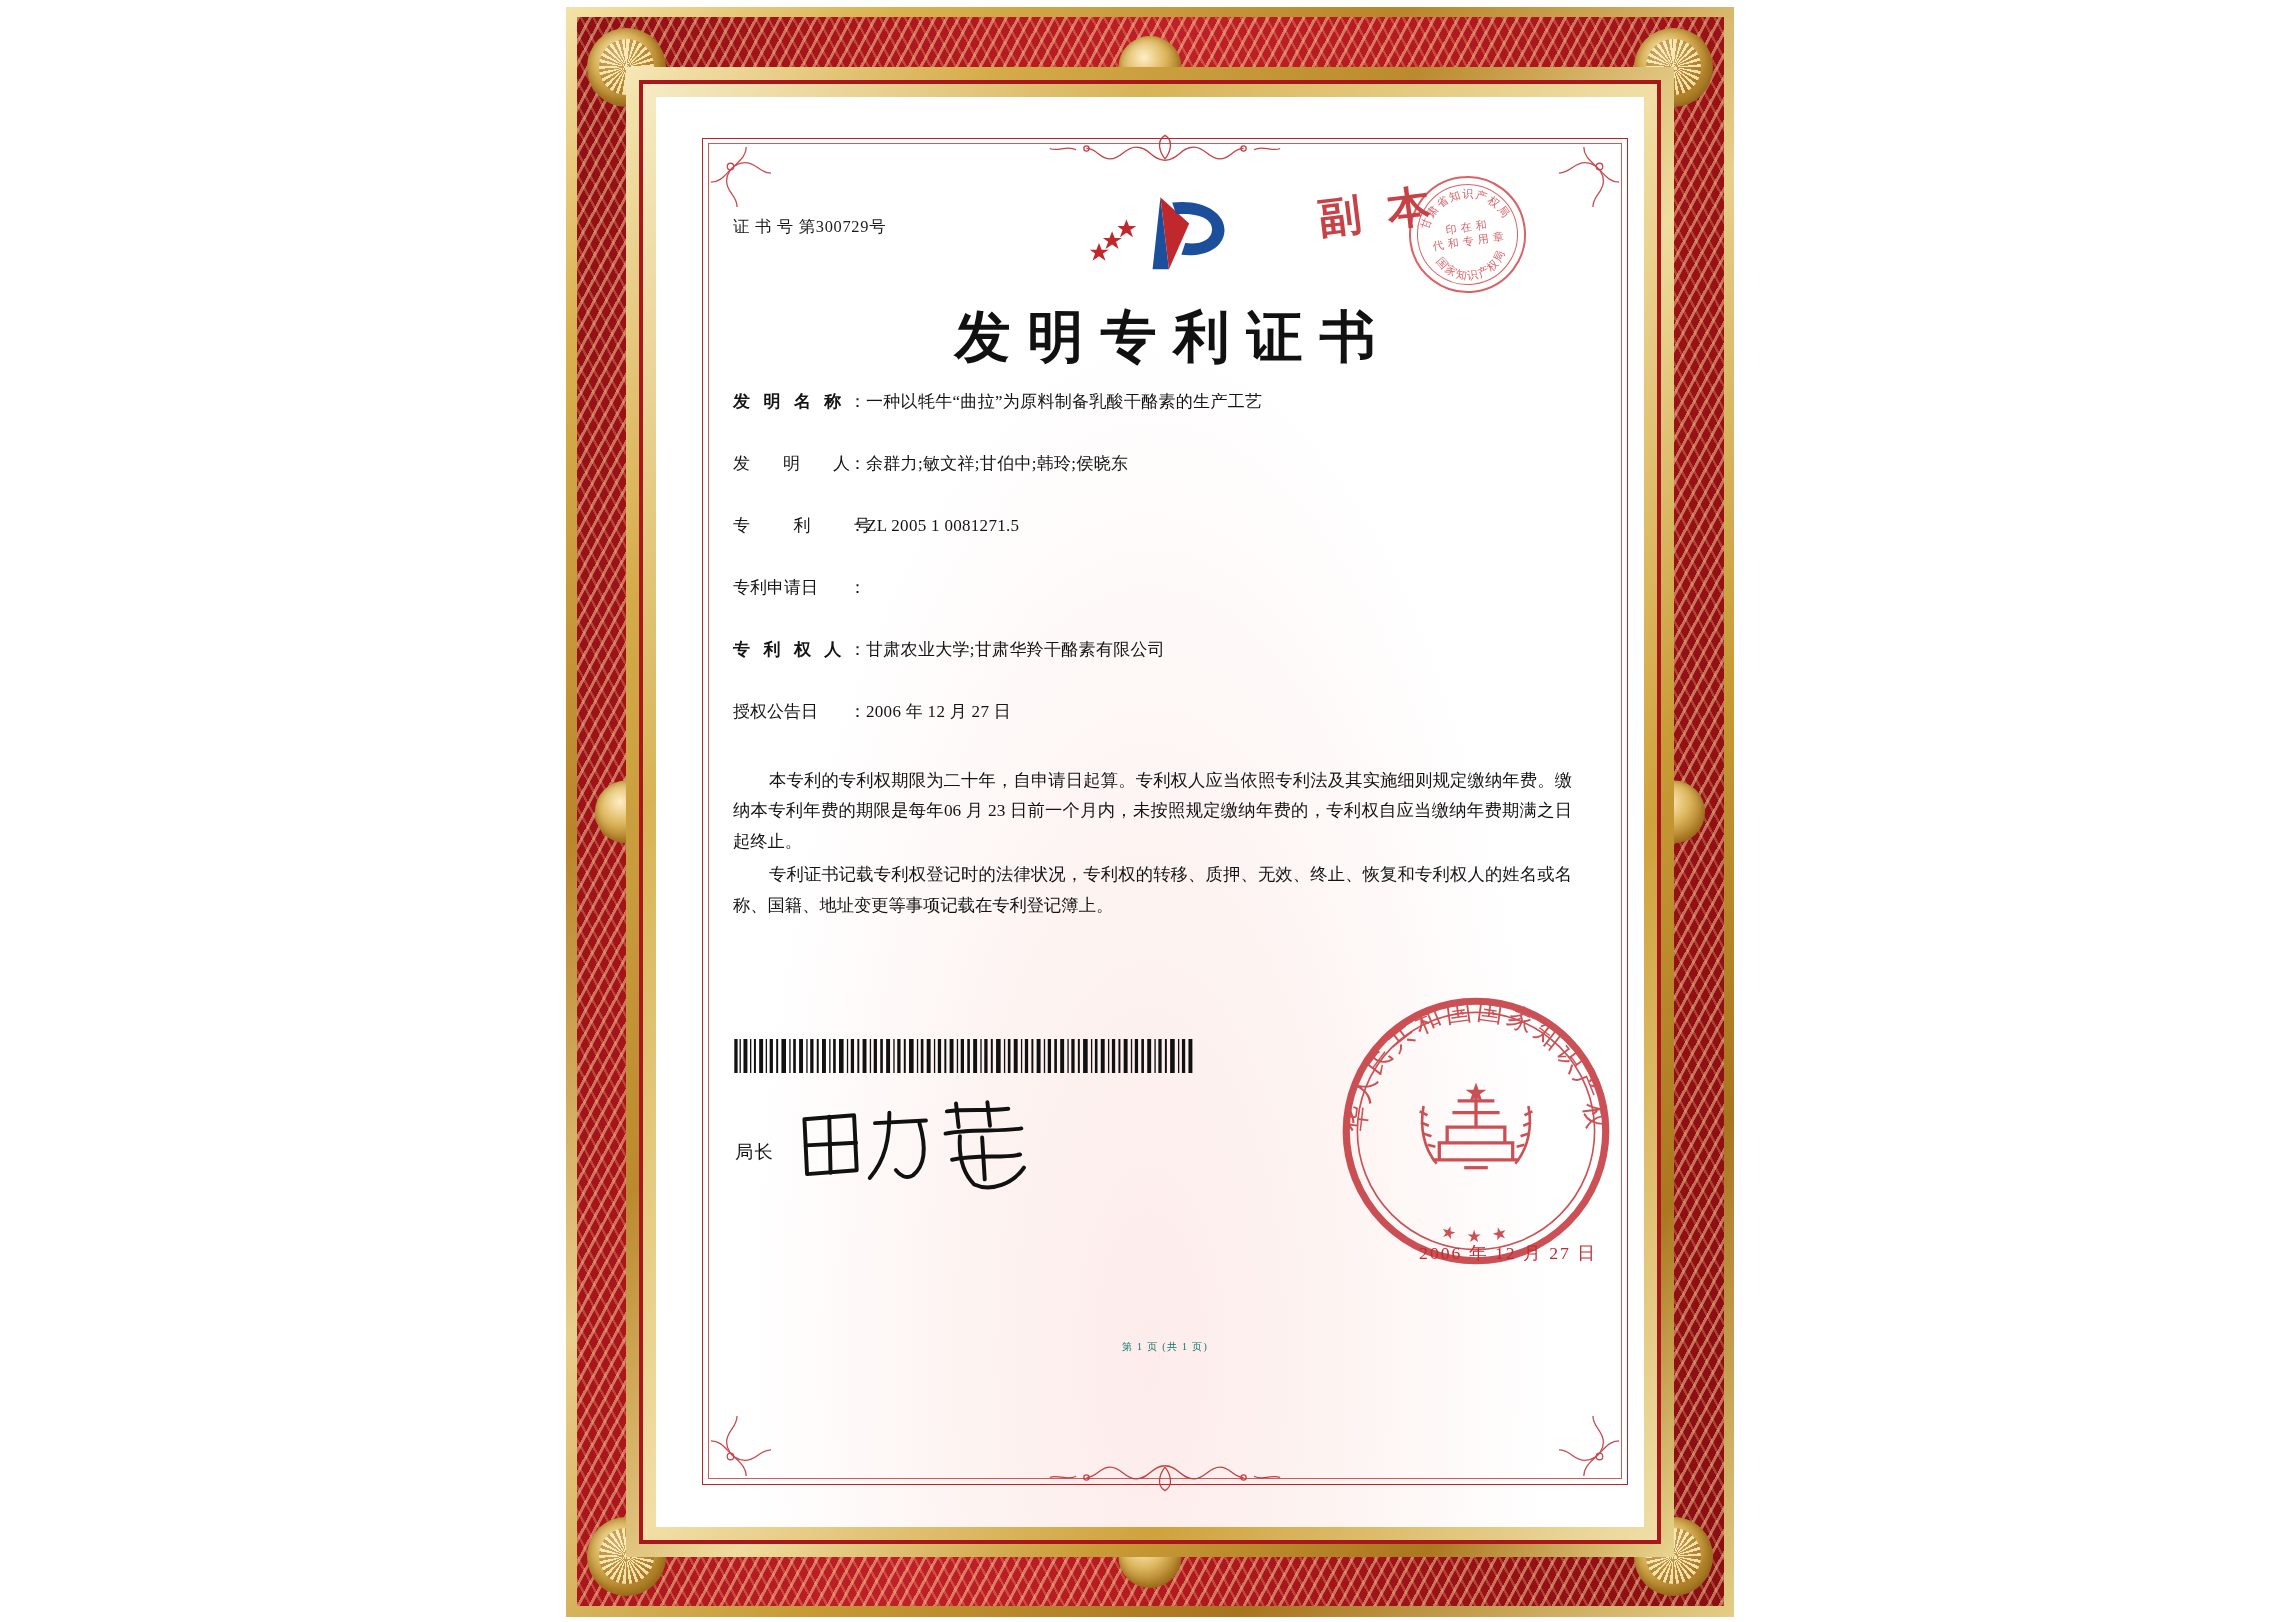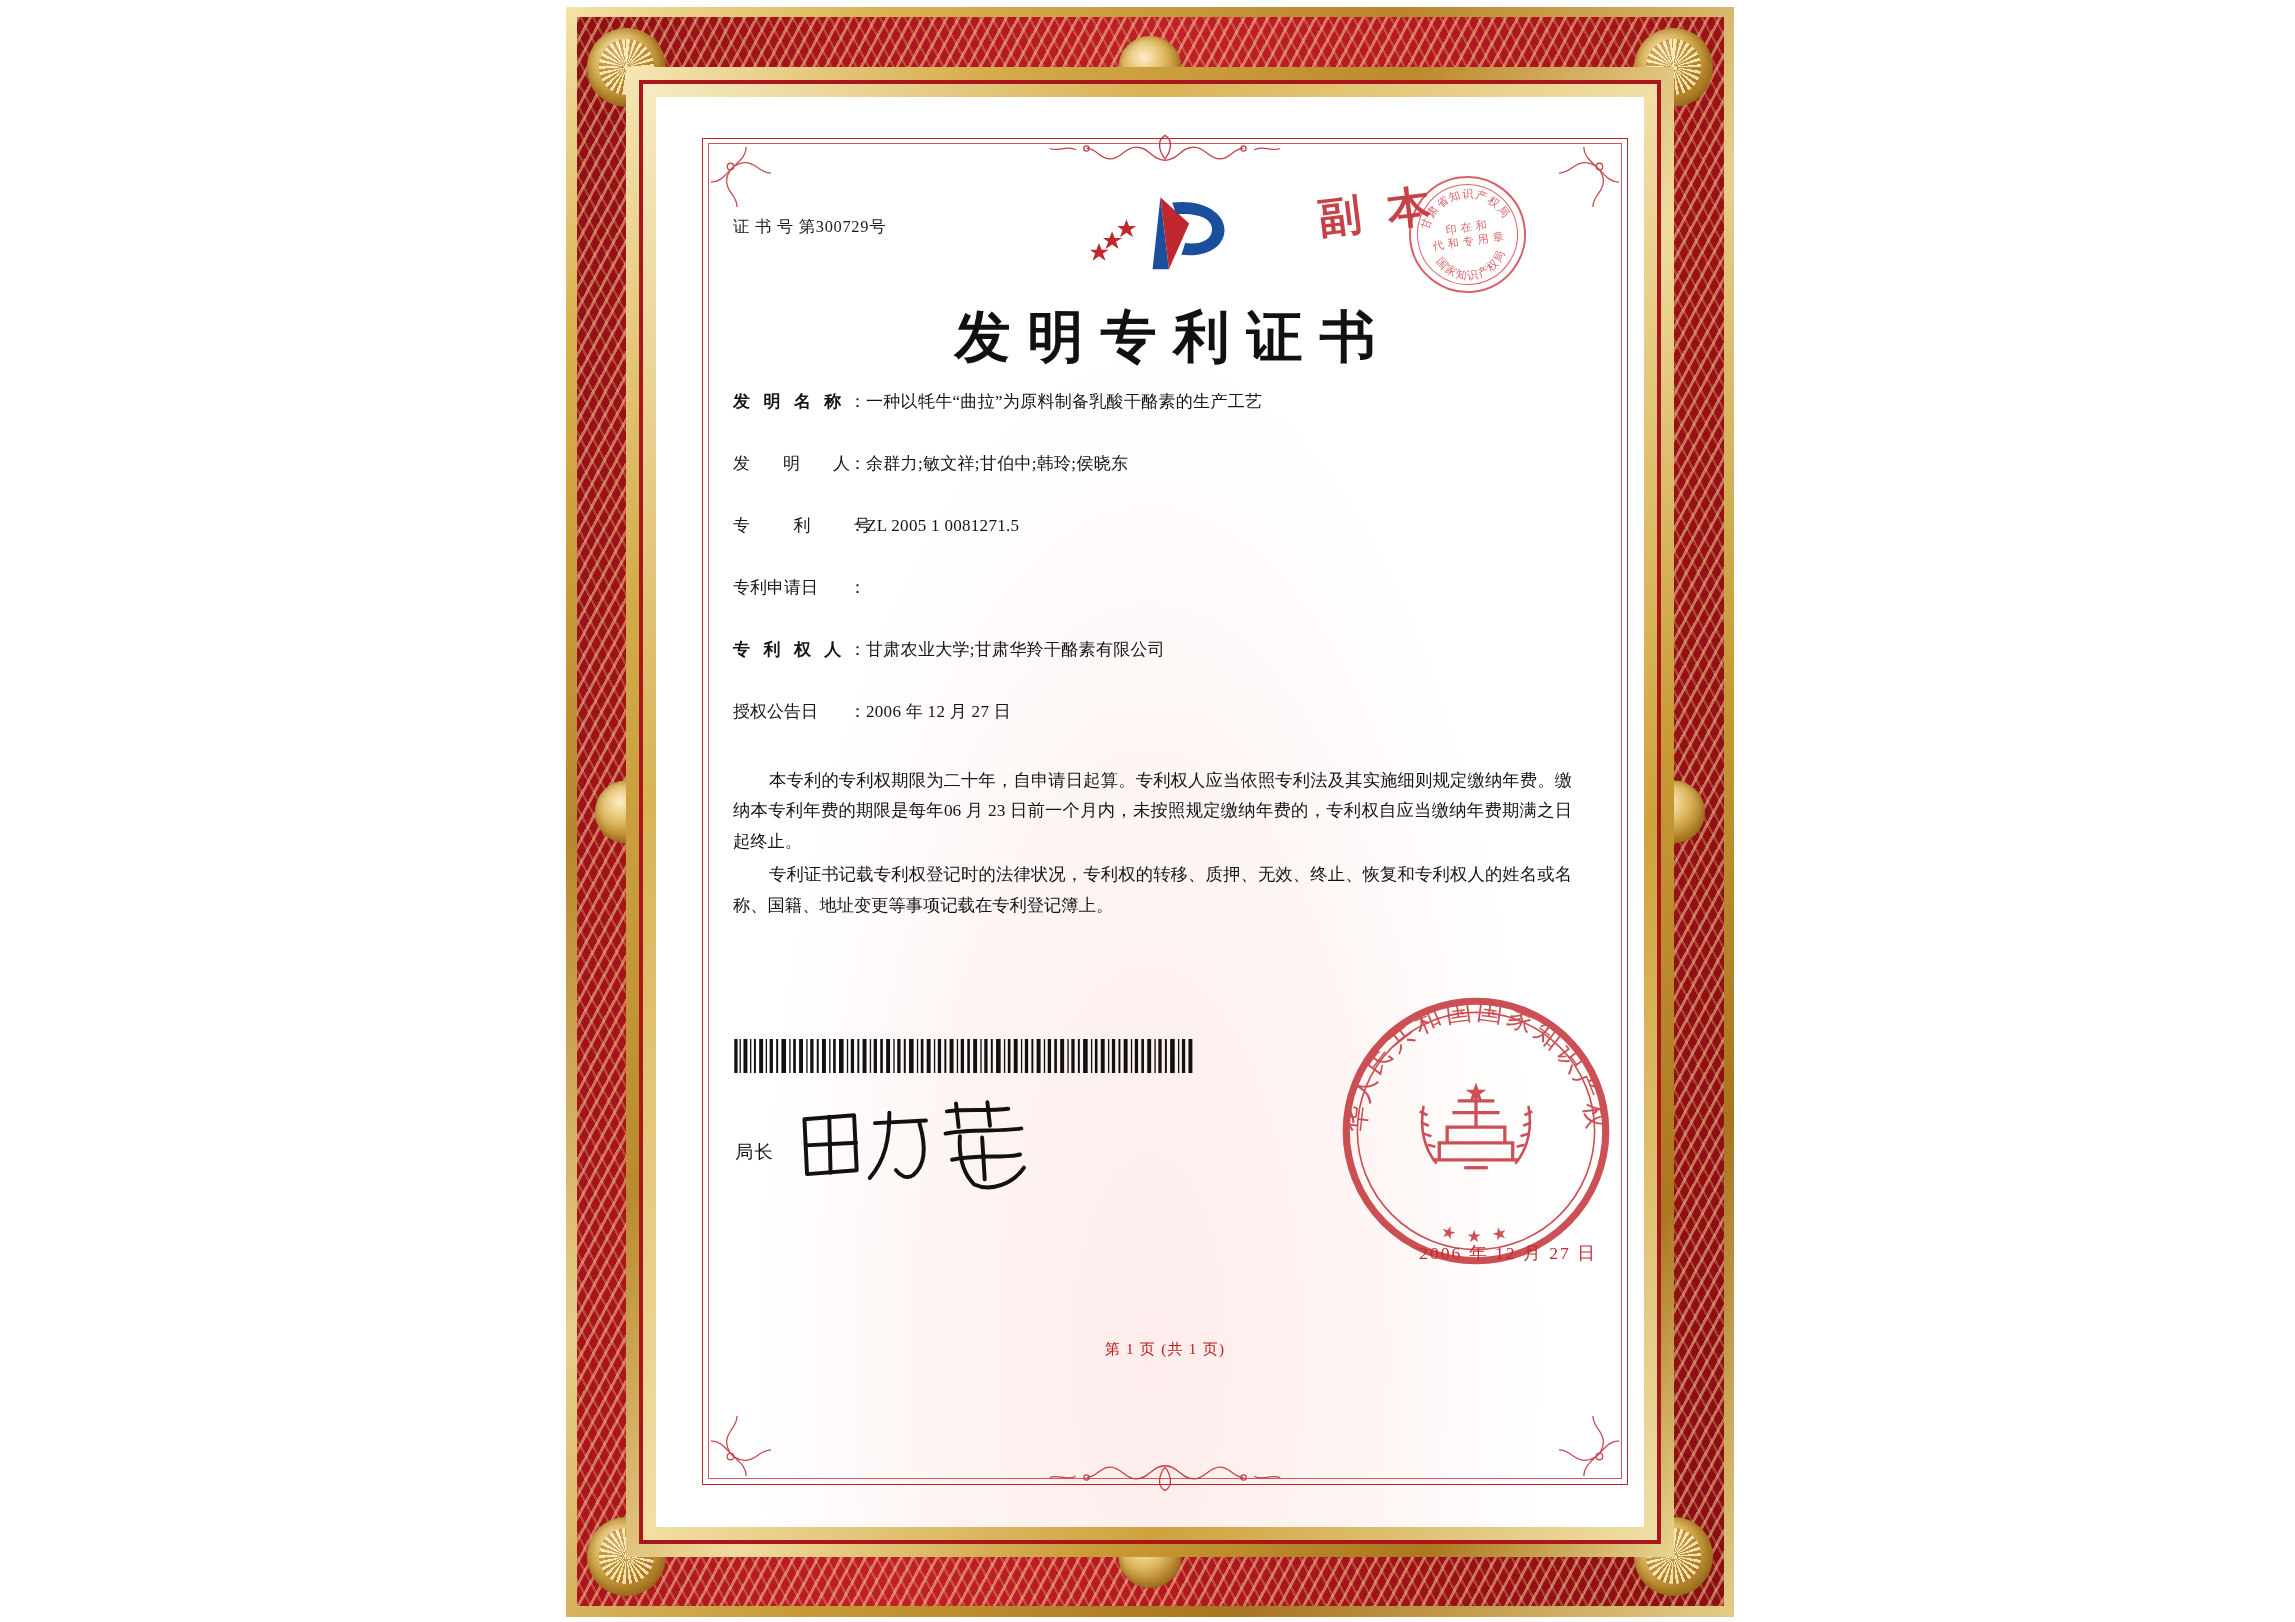--- a/index.html
+++ b/index.html
@@ -348,23 +348,23 @@
     color: #c02b31;
     letter-spacing: 2px;
     white-space: nowrap;
   }
 
   .page-foot {
     position: absolute;
     left: 0; right: 0;
     top: 1243px;
     text-align: center;
-    font-size: 15px;
+    font-size: 10px;
     letter-spacing: 1.3px;
-    color: #b91c1c;
+    color: #0f766e;
   }
 </style>
 </head>
 <body>
 
 <div id="canvas">
 
   <div id="certificate">
 
     <div class="frame-gold-outer"></div>

